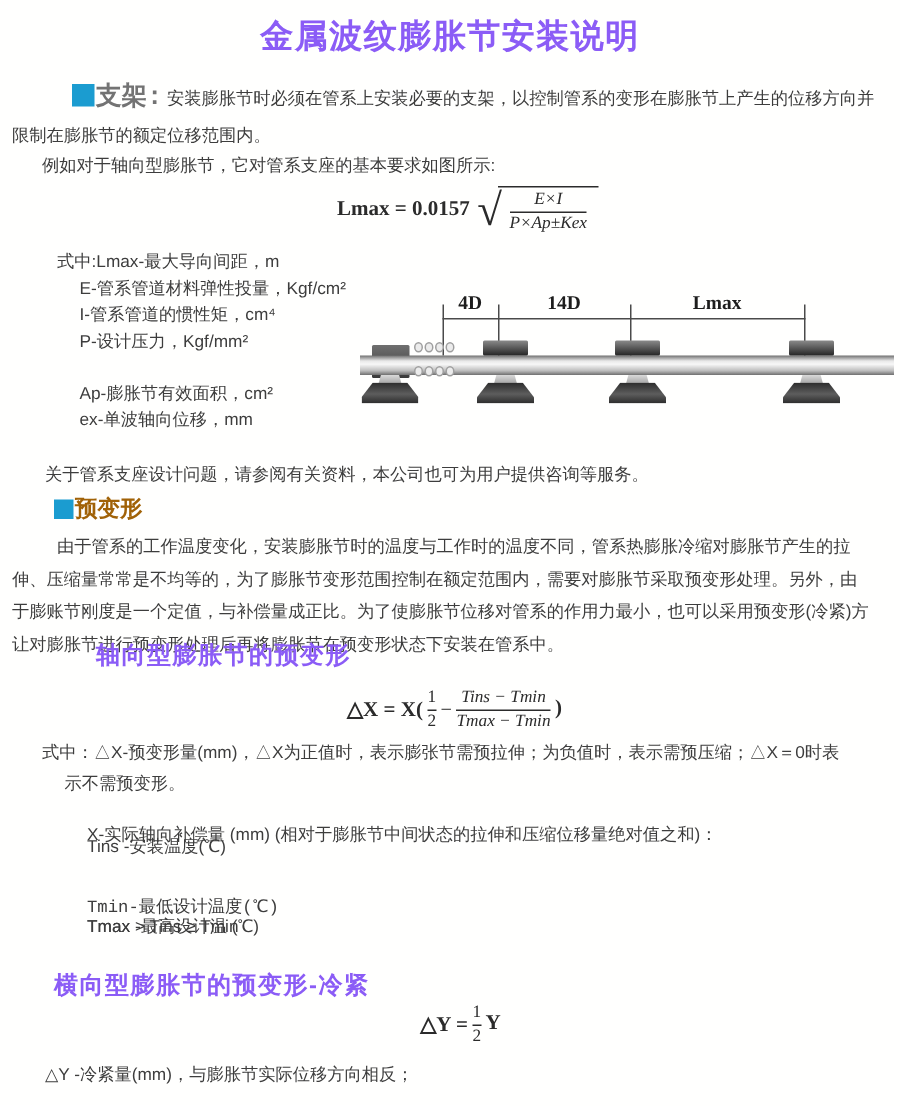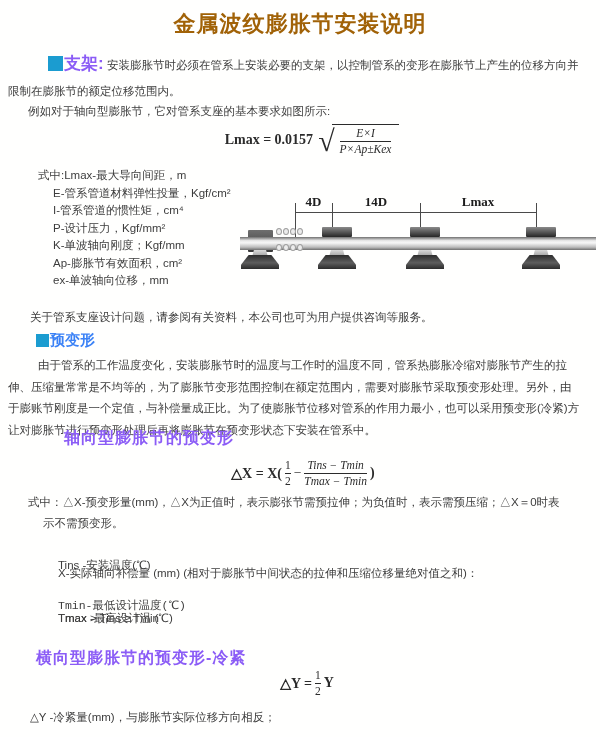--- a/index.html
+++ b/index.html
@@ -1,24 +1,24 @@
 <!DOCTYPE html>
 <html><head>
 <meta charset="utf-8">
 <style>
   html,body{margin:0;padding:0;background:#ffffff;}
   .page{position:relative;width:600px;height:737px;background:#fffffe;overflow:hidden;
         font-family:"Liberation Sans",sans-serif;color:#3d3d3d;}
   .t{position:absolute;white-space:nowrap;font-size:11.5px;line-height:15px;color:#3d3d3d;}
-  .title{left:0;top:16px;width:100%;text-align:center;font-size:22px;font-weight:bold;color:#a16207;letter-spacing:1px;}
+  .title{left:0;top:16px;width:100%;text-align:center;font-size:22px;font-weight:bold;color:#8b5cf6;letter-spacing:1px;}
   .sq{display:inline-block;background:#1b9cd0;}
   .sq-lg{width:15px;height:15px;vertical-align:-2px;margin-right:1px;}
   .sq-sm{width:13px;height:13px;vertical-align:-2px;margin-right:1px;}
-  .h1{font-size:17px;font-weight:bold;color:#8b5cf6;}
-  .h2{font-size:15px;font-weight:bold;color:#3b82f6;}
+  .h1{font-size:17px;font-weight:bold;color:#737373;font-family:Liberation Mono, monospace;}
+  .h2{font-size:15px;font-weight:bold;color:#a16207;}
   .h3{font-size:16px;font-weight:bold;color:#8b5cf6;letter-spacing:1px;}
   
   .formula{position:absolute;white-space:nowrap;font-family:"Liberation Serif",serif;color:#2b2b2b;
            display:flex;align-items:center;justify-content:center;left:0;width:600px;}
   .f-b{font-weight:bold;font-size:14px;}
   .f-n{font-size:13.5px;}
   .it{font-style:italic;}
   .frac{display:inline-block;text-align:center;vertical-align:middle;font-size:11.5px;line-height:13px;margin:0 3px;}
   .frac .den{display:block;border-top:1px solid #2b2b2b;padding-top:1px;}
   .frac .num{display:block;padding-bottom:1px;}
@@ -65,21 +65,20 @@
           <span class="den it">P×Ap±Kex</span>
         </span>
       </span>
     </span>
   </div>
 
   <div class="t" style="left:38px;top:168px;">式中:Lmax-最大导向间距，m</div>
   <div class="t" style="left:53px;top:186px;">E-管系管道材料弹性投量，Kgf/cm²</div>
   <div class="t" style="left:53px;top:203px;">I-管系管道的惯性矩，cm⁴</div>
   <div class="t" style="left:53px;top:221px;">P-设计压力，Kgf/mm²</div>
-  <div class="t" style="left:53px;top:238px;">K-单波轴向刚度；Kgf/mm</div>
   <div class="t" style="left:53px;top:256px;">Ap-膨胀节有效面积，cm²</div>
   <div class="t" style="left:53px;top:273px;">ex-单波轴向位移，mm</div>
   <div class="t" style="left:30px;top:310px;">关于管系支座设计问题，请参阅有关资料，本公司也可为用户提供咨询等服务。</div>
 
   <div class="diagram">
 
     <div class="d dimlabel" style="left:55px;top:4px;width:37px;">4D</div>
     <div class="d dimlabel" style="left:92px;top:4px;width:88px;">14D</div>
     <div class="d dimlabel" style="left:180px;top:4px;width:116px;">Lmax</div>
 
@@ -141,21 +140,21 @@
     <span class="f-n">−</span>
     <span class="frac">
       <span class="num it">Tins − Tmin</span>
       <span class="den it">Tmax − Tmin</span>
     </span>
     <span class="f-b">)</span>
   </div>
 
   <div class="t" style="left:28px;top:495px;">式中：△X-预变形量(mm)，△X为正值时，表示膨张节需预拉伸；为负值时，表示需预压缩；△X＝0时表</div>
   <div class="t" style="left:8px;top:516px;margin-left:35px;">示不需预变形。</div>
-  <div class="t" style="left:58px;top:566px;text-align:center;">X-实际轴向补偿量 (mm) (相对于膨胀节中间状态的拉伸和压缩位移量绝对值之和)：</div>
+  <div class="t" style="left:58px;top:550px;text-align:center;">X-实际轴向补偿量 (mm) (相对于膨胀节中间状态的拉伸和压缩位移量绝对值之和)：</div>
   <div class="t" style="left:58px;top:558px;">Tins -安装温度(℃)</div>
   <div class="t" style="left:58px;top:598px;font-family:Liberation Mono, monospace;">Tmin-最低设计温度(℃)</div>
   <div class="t" style="left:58px;top:590px;margin-top:21px;">Tmax -最高设计温 (℃)</div>
   <div class="t" style="left:58px;top:611px;">Tmax &gt; Tins ≥ Tmin</div>
 
   <div class="t h3" style="left:36px;top:650px;">横向型膨胀节的预变形-冷紧</div>
 
   <div class="formula" style="top:668px;height:30px;transform:translateX(7px);">
     <span class="f-b">△Y =</span>
     <span class="frac">

